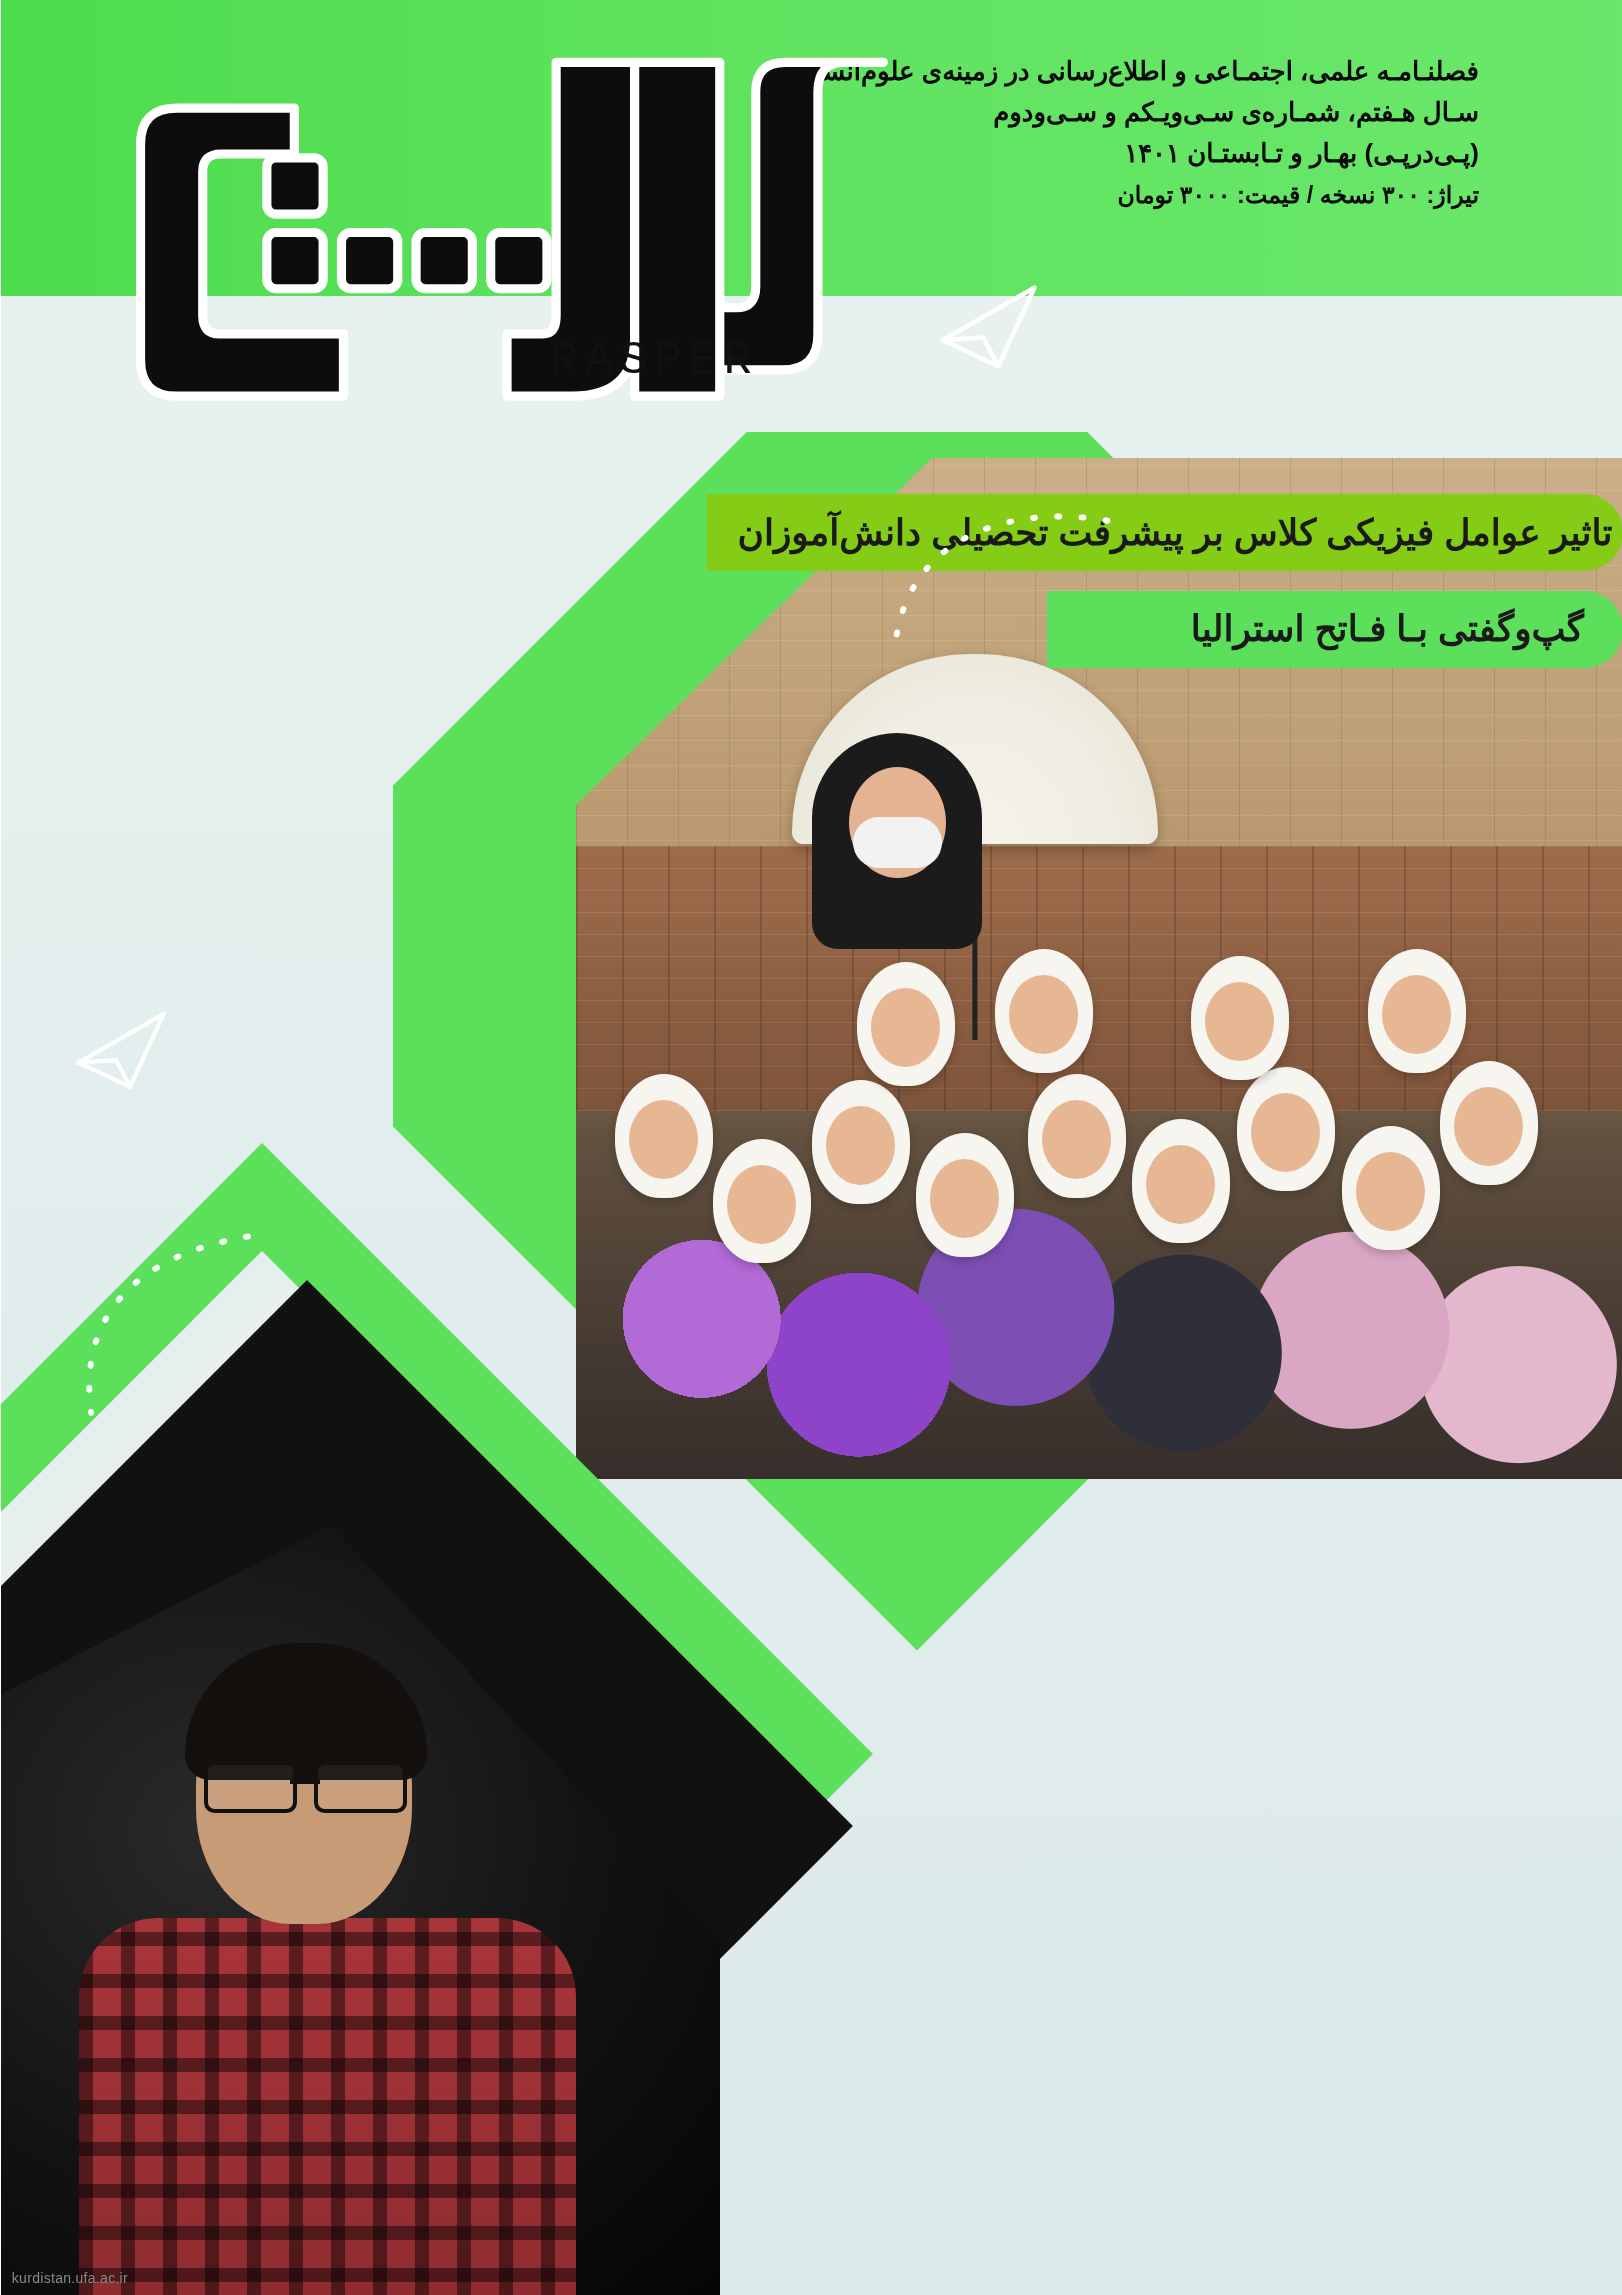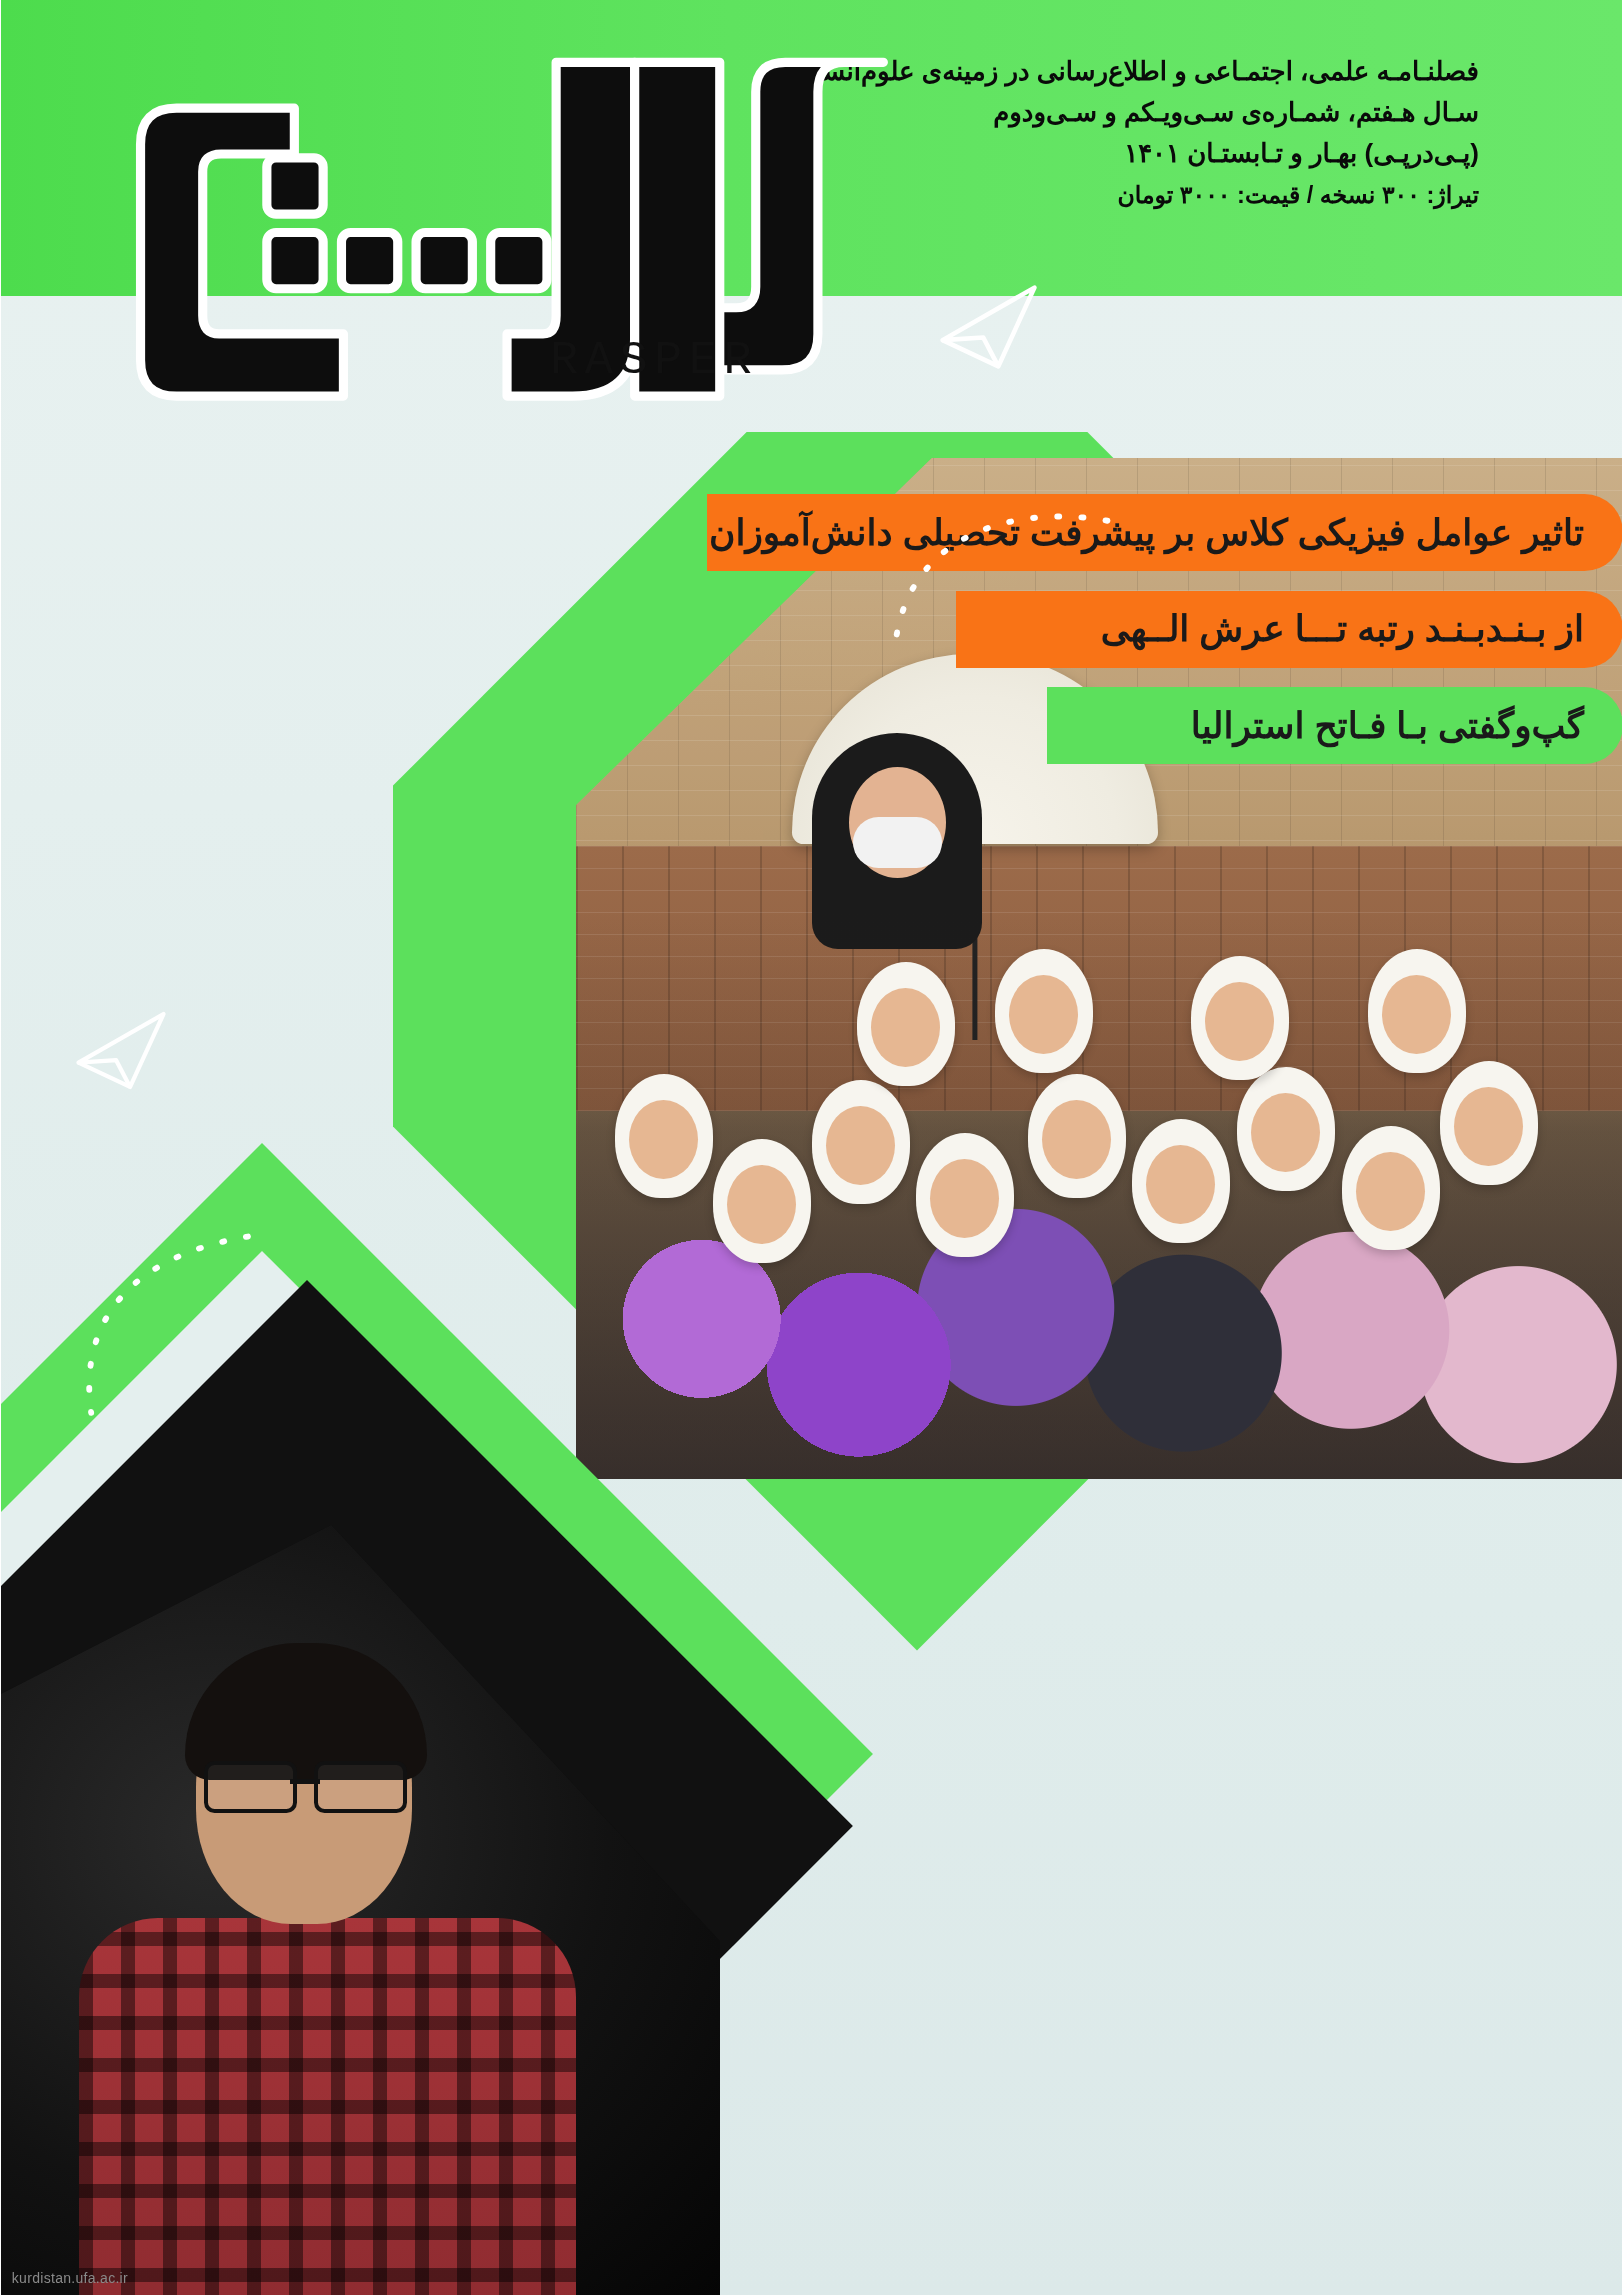--- a/index.html
+++ b/index.html
@@ -56,21 +56,21 @@
   .pill{
     position:relative;display:block;height:77px;margin-bottom:19.6px;
     border-radius:0 39px 39px 0;
     display:flex;align-items:center;justify-content:flex-start;
     padding-right:39px;padding-left:59px;
     direction:rtl;box-sizing:border-box;
   }
   .pill span{
     font-size:36px;font-weight:bold;color:#1a1a1a;white-space:nowrap;
   }
-  .pill.orange{background:#f97316;}
+  .pill.orange{background:#84cc16;justify-content:center;}
   .pill.green{background:#5ce05c;}
   .pill.w1{width:916px;}
   .pill.w2{width:857px;}
   .pill.w3{width:667px;}
   .pill.w4{width:576px;}
   .pill.w5{width:432px;}
 
   
   .diamond-frame{
     position:absolute;left:393px;top:432px;width:1230px;height:1230px;
@@ -307,23 +307,20 @@
           <i></i>
         </div>
     </div>
   </div>
 </div>
 
 <div class="pills">
   <div class="pill orange w1">
     <span>تاثیر عوامل فیزیکی کلاس بر پیشرفت تحصیلی دانش‌آموزان</span>
   </div>
-  <div class="pill orange w3">
-    <span>از بـنـدبـنـد رتبه تـــا عرش الــهی</span>
-  </div>
   <div class="pill green w4">
     <span>گپ‌وگفتی بـا فـاتح استرالیا</span>
   </div>
 </div>
 
 <div class="chevron-green"></div>
 <div class="chevron-green-inner"></div>
 <div class="chevron-black"></div>
 
 <div class="portrait">

